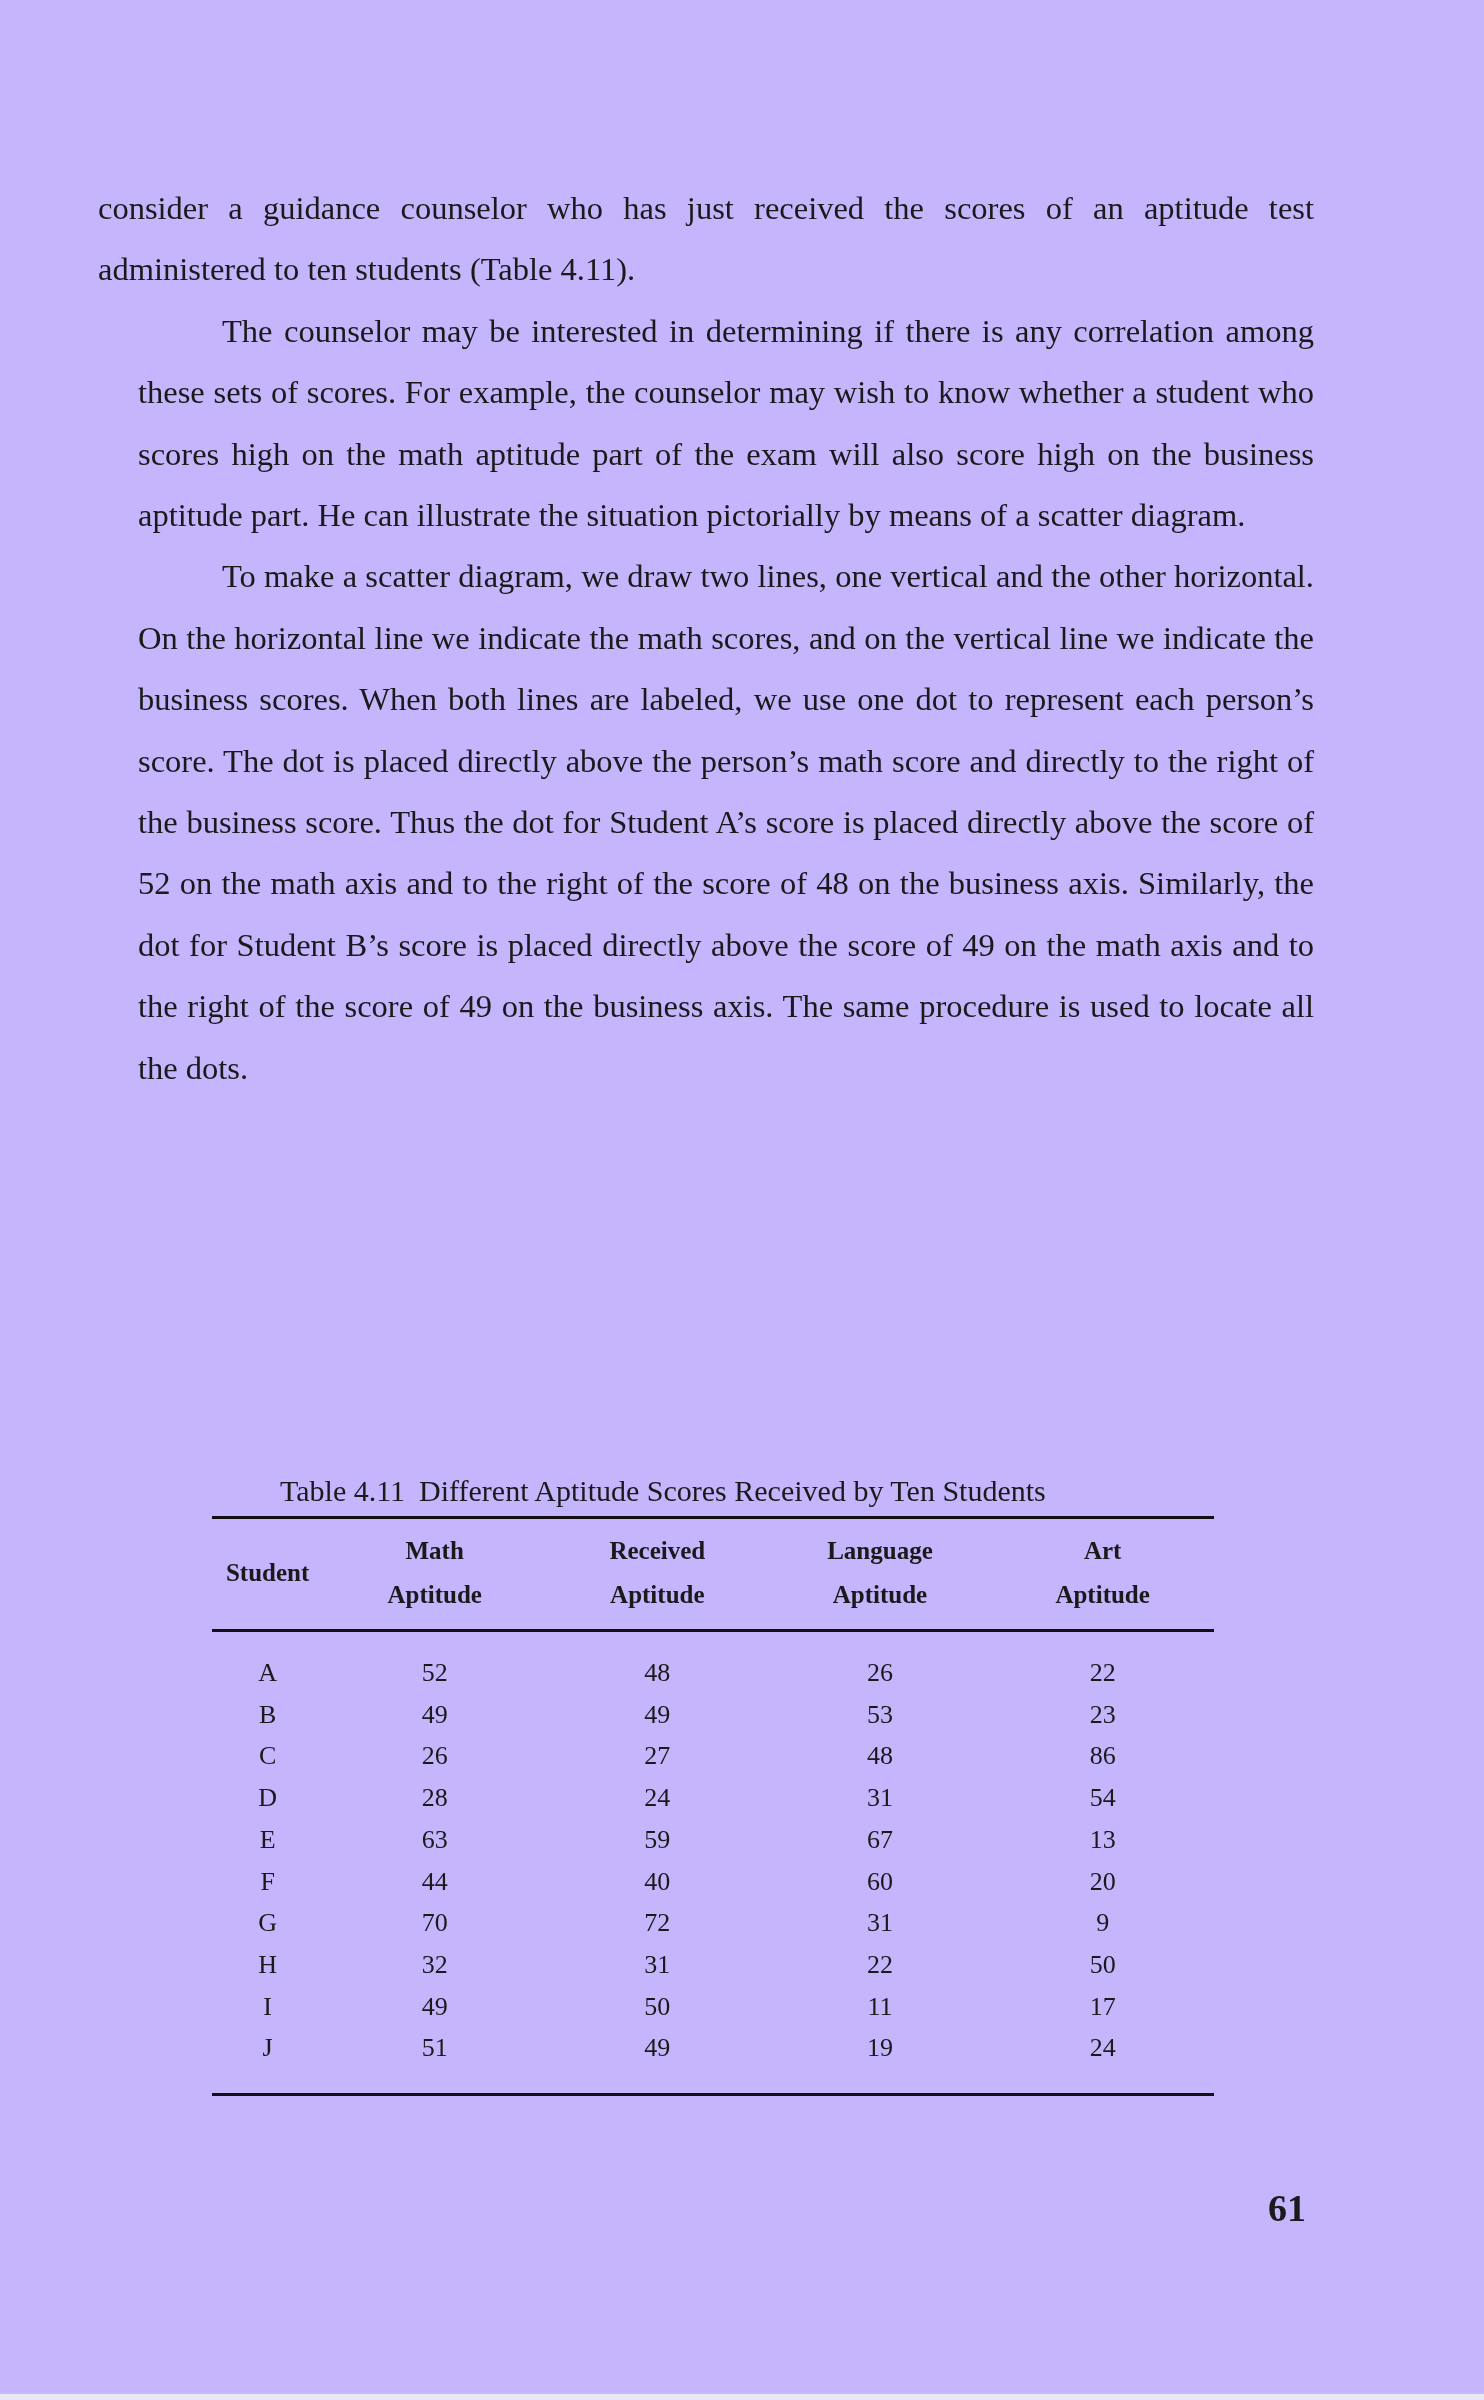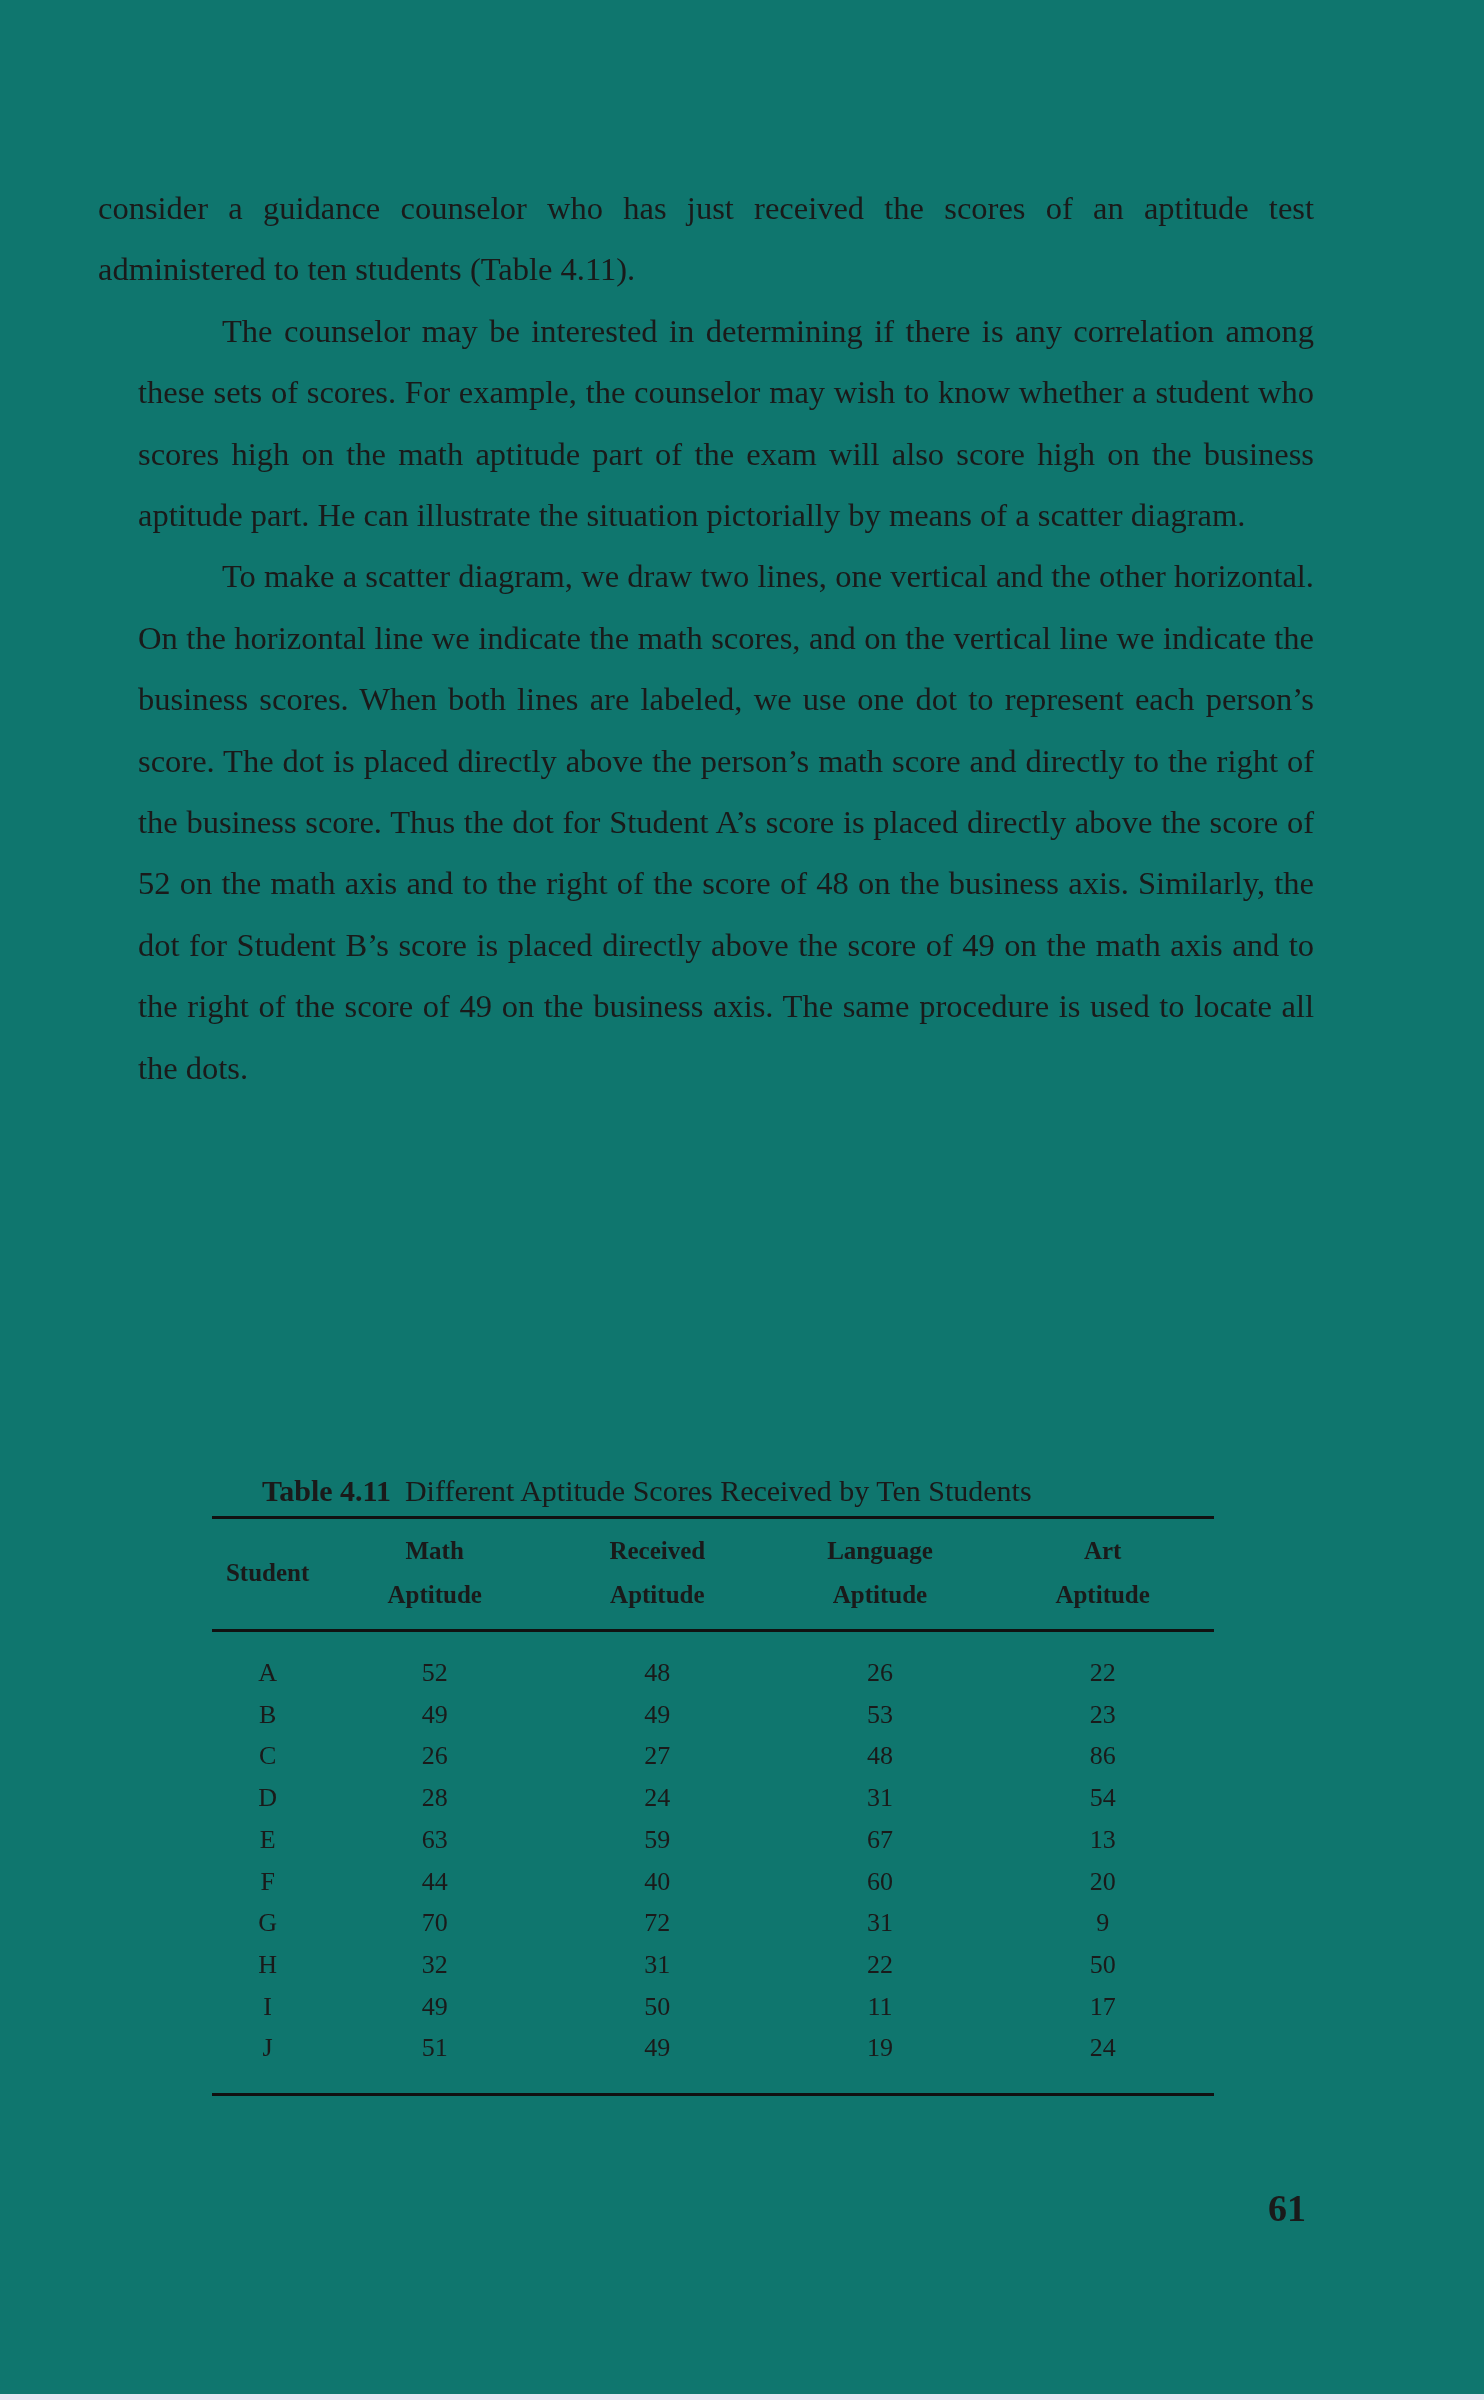--- a/index.html
+++ b/index.html
@@ -12,21 +12,21 @@
       height: 2400px;
       position: relative;
       overflow: hidden;
       font-family: "Liberation Serif", "DejaVu Serif", serif;
       color: #1a1a1a;
     }
     .page {
       position: absolute;
       left: 0; top: 0;
       width: 1484px; height: 2400px;
-      background: #0f766e;
+      background: #c4b5fd;
     }
     .body-text {
       position: absolute;
       left: 98px;
       top: 178px;
       width: 1216px;
       font-size: 32.5px;
       line-height: 61.4px;
       text-align: justify;
     }
@@ -43,22 +43,23 @@
       top: 1466px;
       width: 1002px;
     }
     .caption {
       font-size: 30px;
       margin-left: 50px;
       height: 50px;
       line-height: 50px;
     }
     .caption .label {
-      font-weight: bold;
+      font-weight: normal;
       margin-right: 14px;
+      margin-left: 18px;
     }
     .rule-thick {
       height: 3px;
       background: #111;
       margin: 0;
     }
     table {
       border-collapse: collapse;
       width: 1002px;
     }

